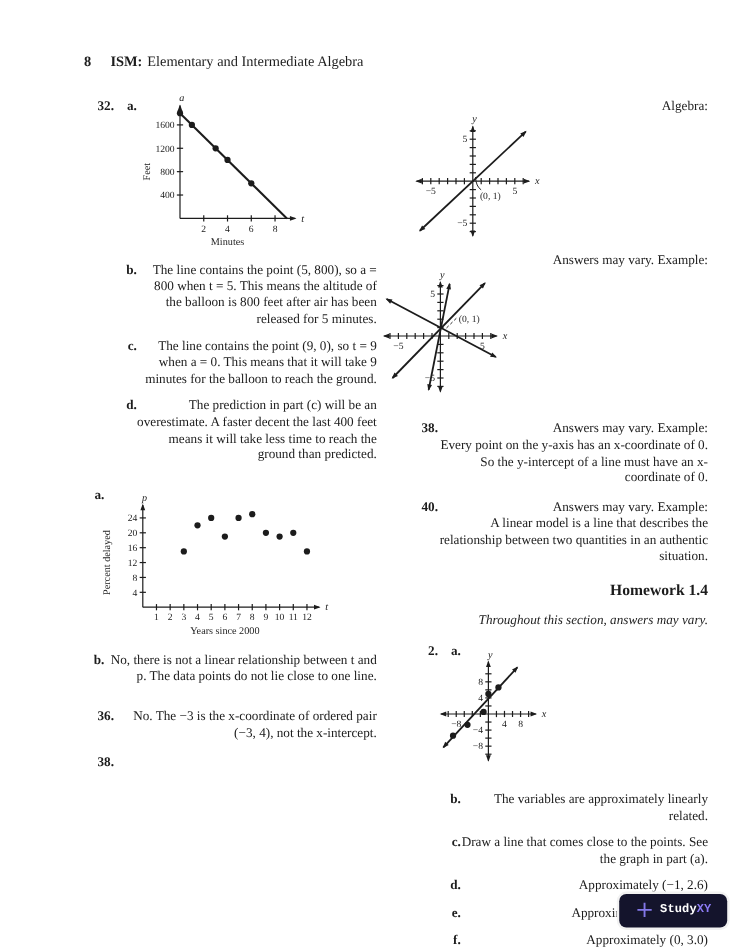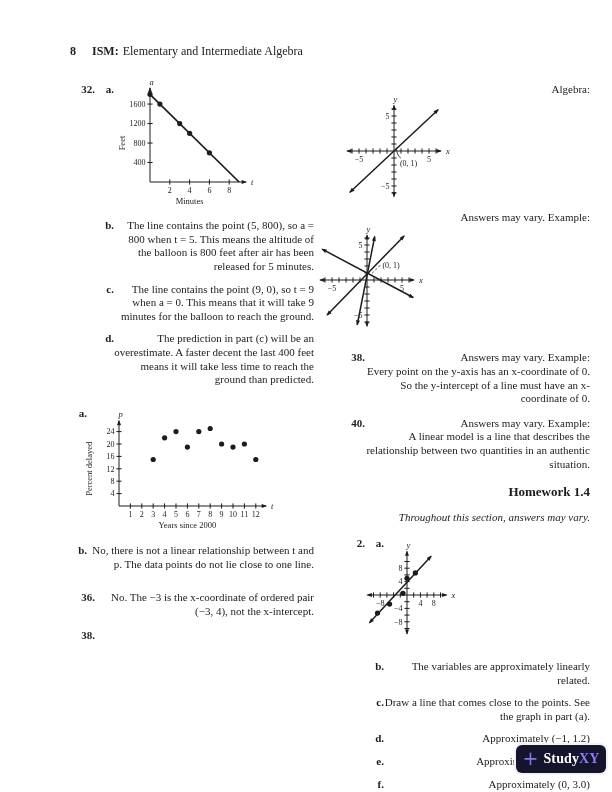--- a/index.html
+++ b/index.html
@@ -32,21 +32,21 @@
   .example-block{margin-bottom:9px;}
   .hw-head{font-weight:bold;font-size:13px;margin:13px 0 11px;}
   .note{font-style:italic;margin:0 0 12px;}
   svg text{font-family:"Liberation Serif",serif;}
   .logo{
     position:absolute;left:516px;top:745px;width:90px;height:28px;background:#14142c;
     border-radius:6px;display:flex;align-items:center;justify-content:center;gap:5px;
     box-shadow:0 0 0 2px #f2f2f2;
   }
   .logo-plus{color:#8377e8;font-family:"DejaVu Sans",sans-serif;font-size:19px;font-weight:400;line-height:1;margin-top:-2px;}
-  .logo-text{font-family:Liberation Serif, serif;font-weight:bold;font-size:14px;letter-spacing:0.1px;}
+  .logo-text{font-family:Liberation Mono, monospace;font-weight:bold;font-size:10px;letter-spacing:0.1px;}
   .logo-study{color:#ffffff;}
   .logo-xy{color:#8c7bf4;}
 </style>
 </head>
 <body>
 
 <div class="page">
 
   <div class="header">
     <span class="pagenum">8</span><span class="htitle"><b>ISM:</b><span class="rest">Elementary and Intermediate Algebra</span></span>
@@ -360,21 +360,21 @@
         <div class="part">
           <div class="plett">b.</div>
           <div class="ptext">The variables are approximately linearly related.</div>
         </div>
         <div class="part">
           <div class="plett">c.</div>
           <div class="ptext">Draw a line that comes close to the points. See the graph in part (a).</div>
         </div>
         <div class="part">
           <div class="plett">d.</div>
-          <div class="ptext">Approximately (−1, 1.2)</div>
+          <div class="ptext">Approximately (−1, 2.6)</div>
         </div>
         <div class="part">
           <div class="plett">e.</div>
           <div class="ptext">Approximately (−6.2, −3)</div>
         </div>
         <div class="part">
           <div class="plett">f.</div>
           <div class="ptext">Approximately (0, 3.0)</div>
         </div>
       </div>

